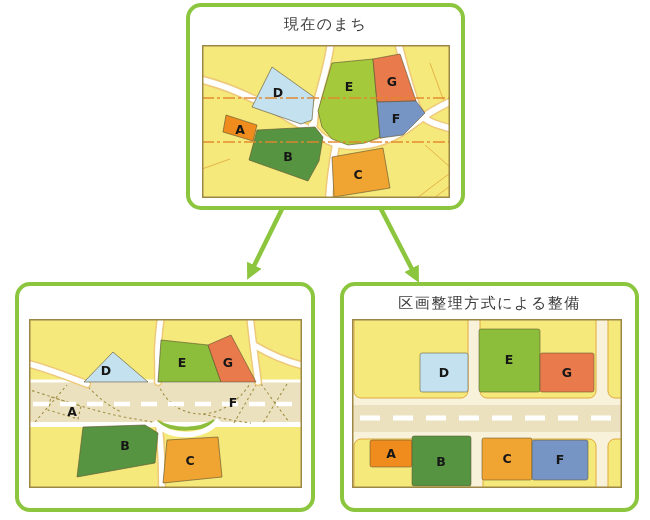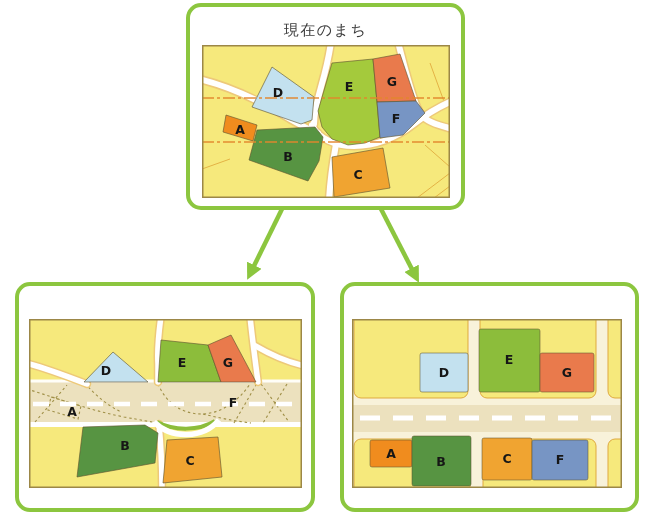--- a/index.html
+++ b/index.html
@@ -3,21 +3,21 @@
 <meta charset="utf-8">
 <style>
   html,body{margin:0;padding:0;background:#ffffff;}
   .canvas{position:relative;width:650px;height:520px;background:#ffffff;overflow:hidden;
           font-family:"Liberation Sans","DejaVu Sans",sans-serif;}
   .panel{position:absolute;box-sizing:border-box;background:#ffffff;
          border:4px solid #8CC63F;border-radius:15px;}
   .panel-top{left:186px;top:3px;width:279px;height:207px;}
   .panel-left{left:15px;top:282px;width:300px;height:230px;}
   .panel-right{left:340px;top:282px;width:299px;height:230px;}
-  .panel-title{margin:6px;padding-top:8px;text-align:center;font-size:15px;font-weight:500;
+  .panel-title{margin:0;padding-top:8px;text-align:center;font-size:15px;font-weight:500;
                color:#3a3a3a;letter-spacing:1.5px;}
   .map{position:absolute;display:block;}
   .map-top{left:12px;top:38px;width:248px;height:153px;}
   .map-left{left:10px;top:33px;width:273px;height:169px;}
   .map-right{left:8px;top:33px;width:270px;height:169px;}
   .arrows{position:absolute;left:0;top:0;width:650px;height:520px;pointer-events:none;z-index:5;}
   .pl{font-family:"DejaVu Sans","Liberation Sans",sans-serif;font-size:12.5px;font-weight:bold;
       fill:#161616;text-anchor:middle;}
 </style>
 </head>
@@ -148,20 +148,21 @@
         <text class="pl" x="43" y="97">A</text>
         <text class="pl" x="204" y="88">F</text>
         <text class="pl" x="96" y="131">B</text>
         <text class="pl" x="161" y="146">C</text>
       </g>
       <rect x="0.75" y="0.75" width="271.5" height="167.5" fill="none" stroke-width="1.5" stroke="#9C8747"></rect>
     </svg>
   </section>
 
   <section class="panel panel-right">
+    <h2 class="panel-title">区画整理方式による整備</h2>
     <svg class="map map-right" viewBox="0 0 270 169">
       <rect x="0" y="0" width="270" height="169" fill="#F8F2DA"></rect>
 
       <g stroke-width="1" stroke="#DFA93F">
         <rect x="2" y="-8" width="114" height="87" rx="7" fill="#F6E97C"></rect>
         <rect x="128" y="-8" width="116" height="87" rx="7" fill="#F6E97C"></rect>
         <rect x="256" y="-8" width="26" height="87" rx="7" fill="#F6E97C"></rect>
         <rect x="2" y="120" width="116" height="57" rx="7" fill="#F6E97C"></rect>
         <rect x="131" y="120" width="113" height="57" rx="7" fill="#F6E97C"></rect>
         <rect x="256" y="120" width="26" height="57" rx="7" fill="#F6E97C"></rect>

